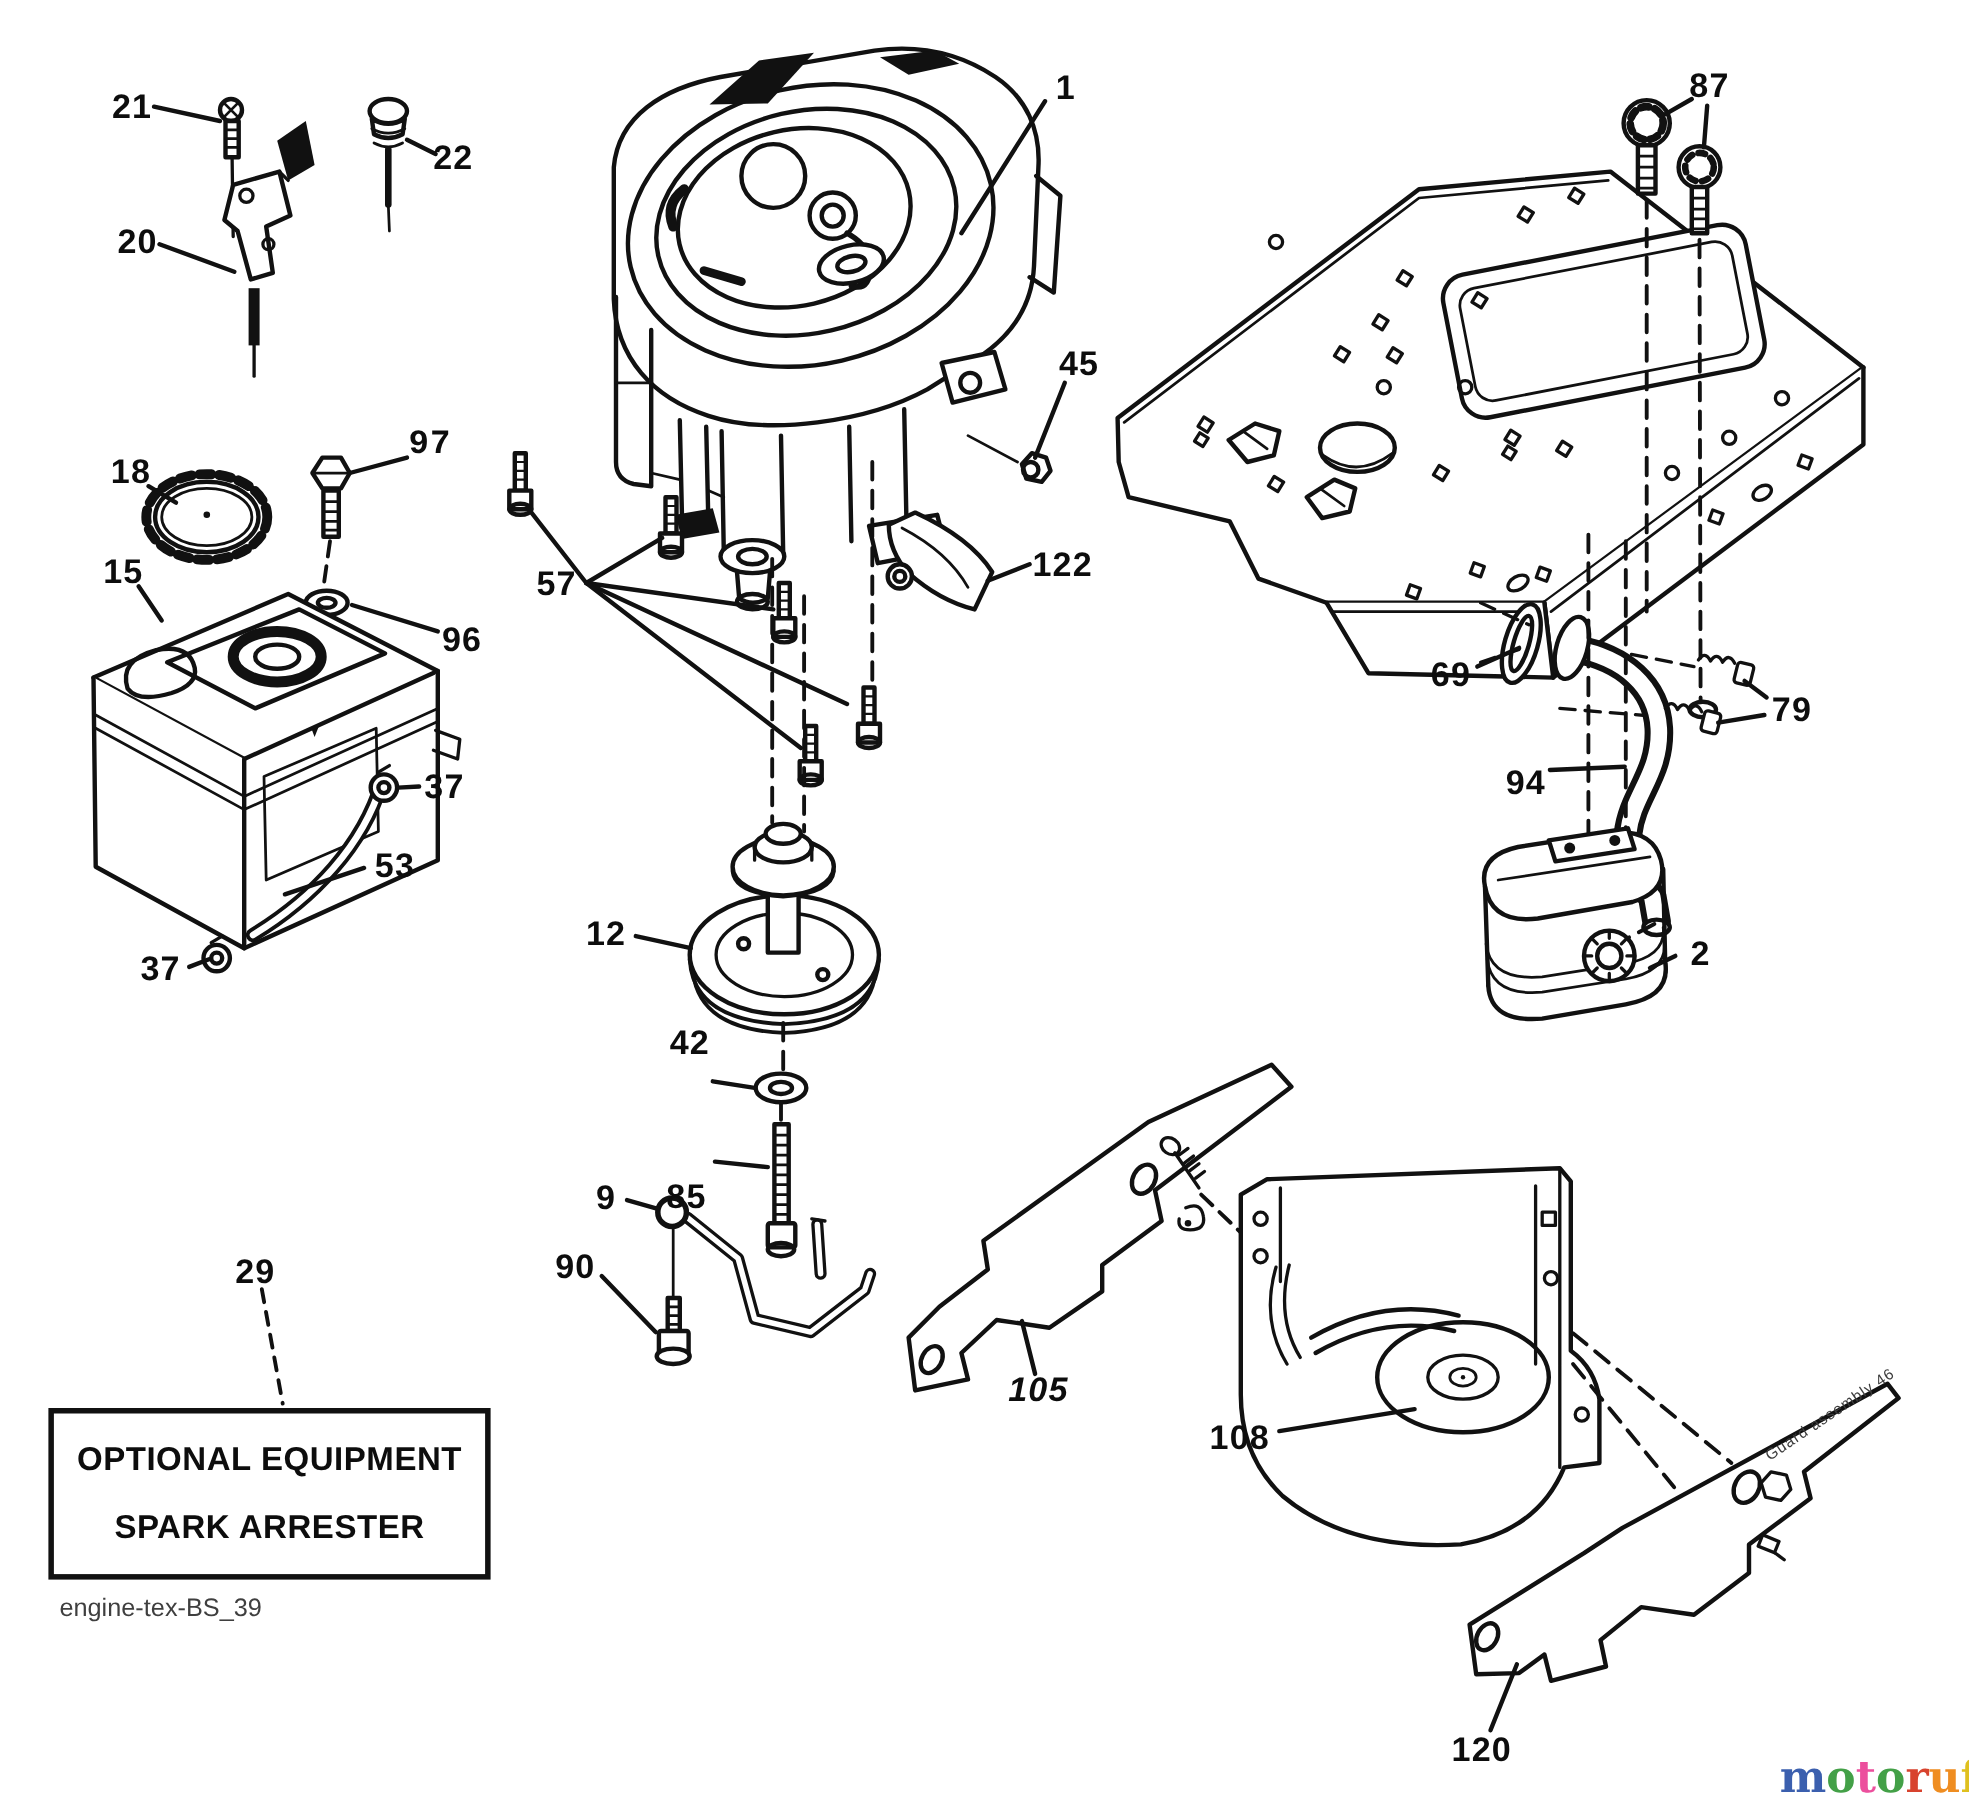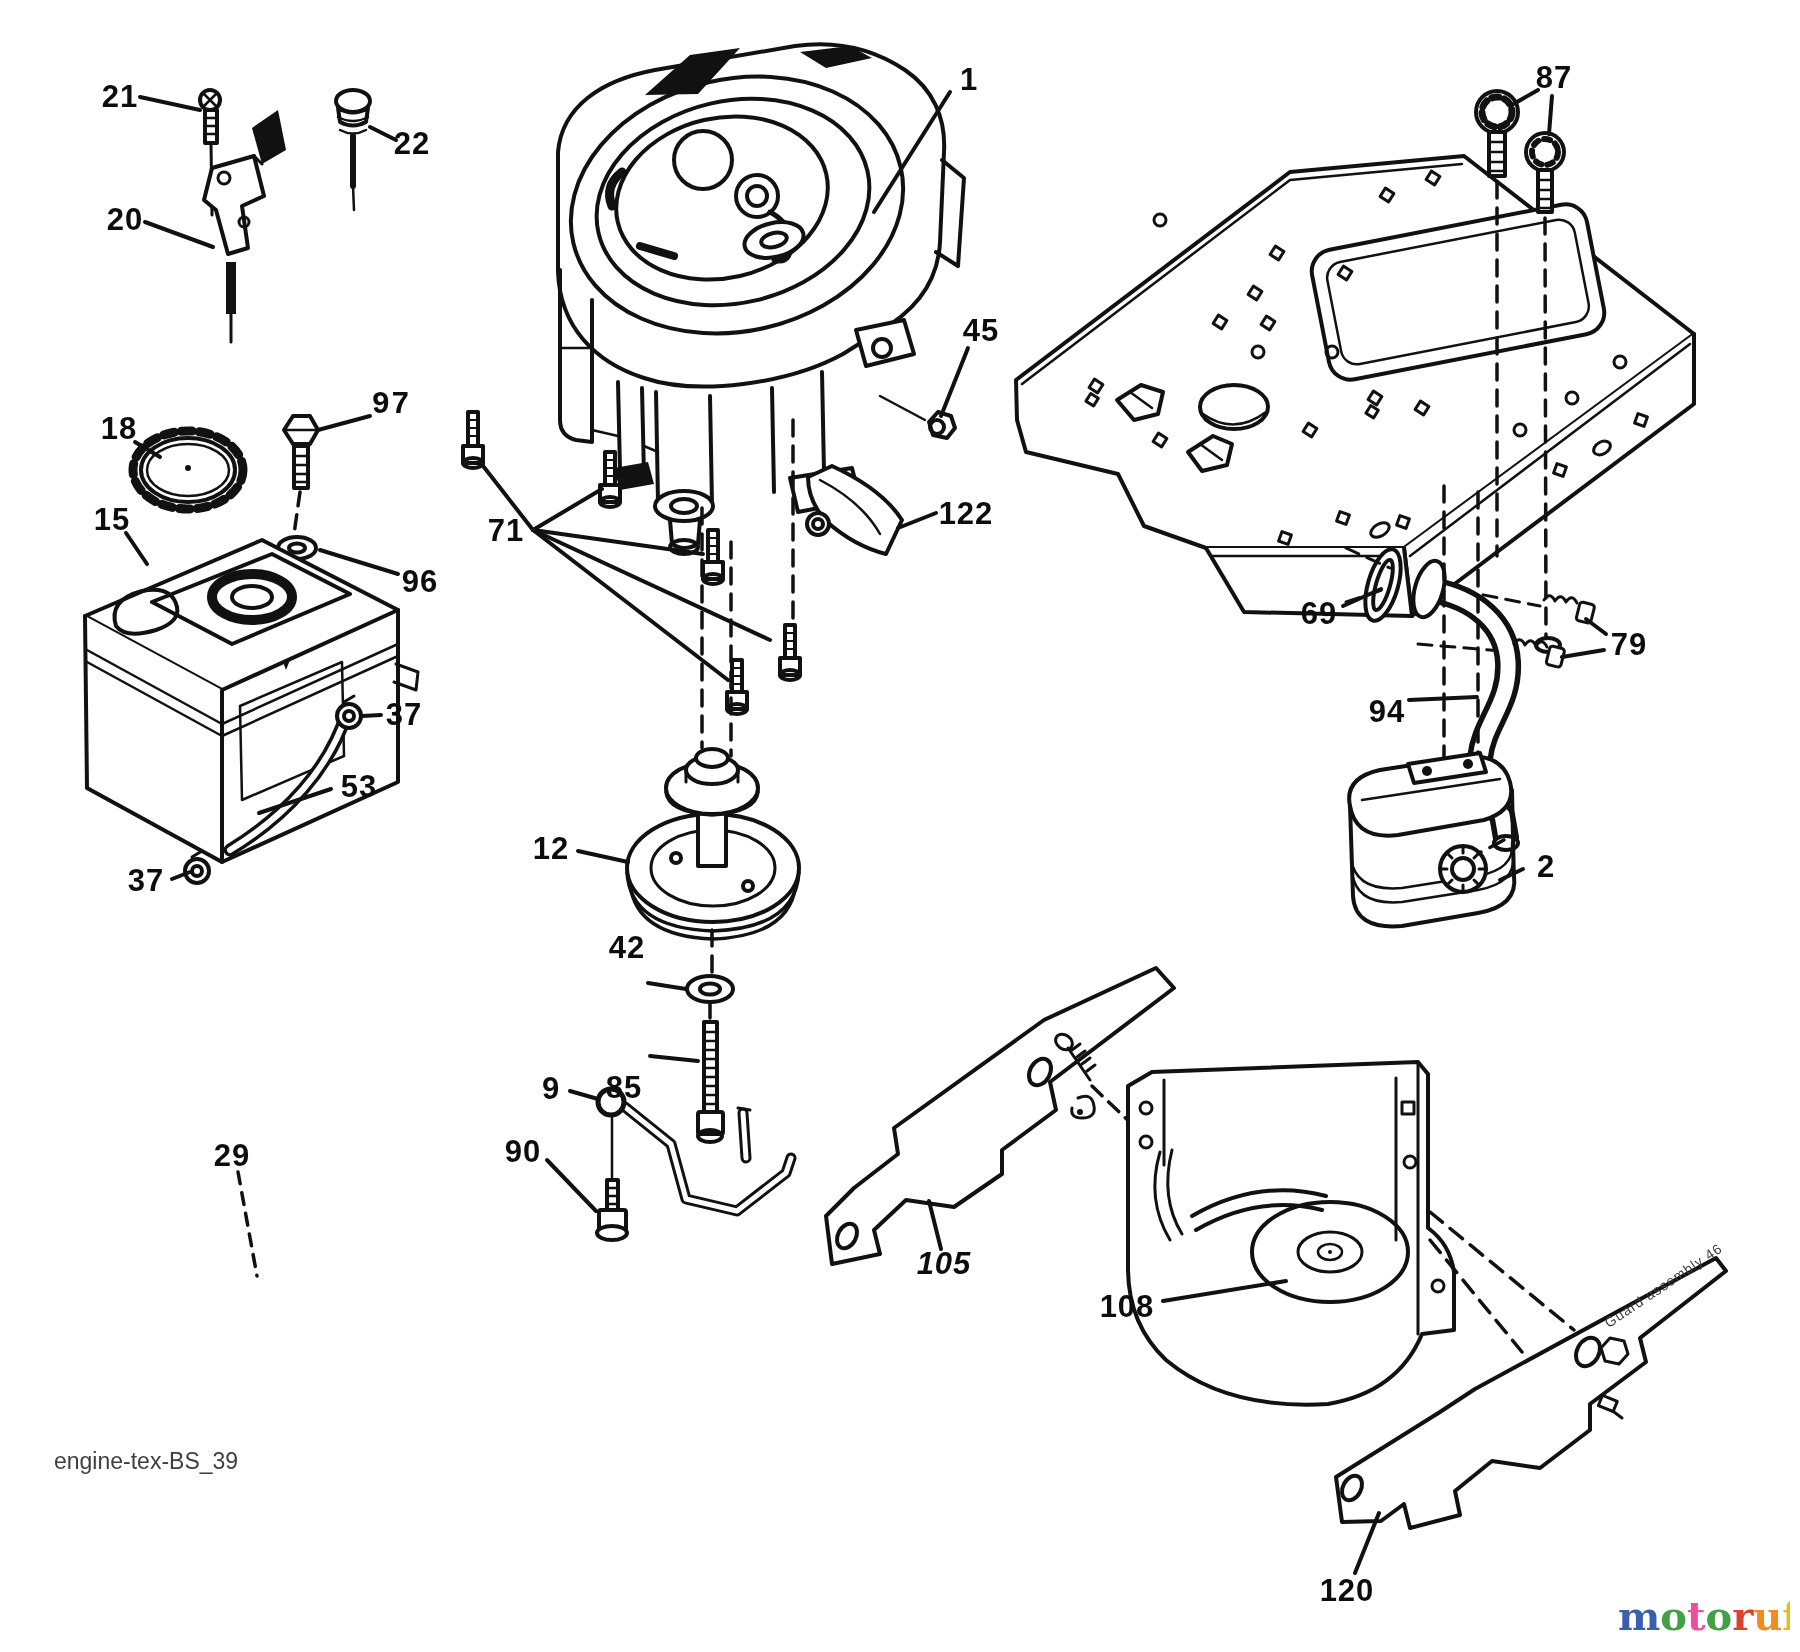--- a/index.html
+++ b/index.html
@@ -426,40 +426,44 @@
       <div class="part-label" style="left: 120px; top: 97px;">21</div>
       <div class="part-label" style="left: 125px; top: 220px;">20</div>
       <div class="part-label" style="left: 412px; top: 144px;">22</div>
       <div class="part-label" style="left: 969px; top: 80px;">1</div>
       <div class="part-label" style="left: 1554px; top: 78px;">87</div>
       <div class="part-label" style="left: 119px; top: 429px;">18</div>
       <div class="part-label" style="left: 391px; top: 404px; font-family: Liberation Mono, monospace;">97</div>
       <div class="part-label" style="left: 112px; top: 520px;">15</div>
       <div class="part-label" style="left: 420px; top: 582px;">96</div>
       <div class="part-label" style="left: 981px; top: 331px;">45</div>
-      <div class="part-label" style="left: 506px; top: 531px;">71</div>
+      <div class="part-label" style="left: 506px; top: 531px;">57</div>
       <div class="part-label" style="left: 966px; top: 514px;">122</div>
       <div class="part-label" style="left: 1319px; top: 614px;">69</div>
       <div class="part-label" style="left: 1629px; top: 645px;">79</div>
       <div class="part-label" style="left: 1387px; top: 712px;">94</div>
       <div class="part-label" style="left: 404px; top: 715px;">37</div>
       <div class="part-label" style="left: 359px; top: 787px;">53</div>
       <div class="part-label" style="left: 146px; top: 881px;">37</div>
       <div class="part-label" style="left: 551px; top: 849px;">12</div>
       <div class="part-label" style="left: 1546px; top: 867px;">2</div>
       <div class="part-label" style="left: 627px; top: 948px;">42</div>
       <div class="part-label" style="left: 624px; top: 1052px; margin-top: 36px;">85</div>
       <div class="part-label" style="left: 551px; top: 1089px;">9</div>
       <div class="part-label" style="left: 523px; top: 1152px;">90</div>
       <div class="part-label" style="left: 232px; top: 1156px;">29</div>
       <div class="part-label" style="left: 944px; top: 1264px; font-style: italic;">105</div>
       <div class="part-label" style="left: 1127px; top: 1307px;">108</div>
       <div class="part-label" style="left: 1347px; top: 1591px;">120</div>
     </div>
 
+<div class="opt-box">
+  <div>OPTIONAL EQUIPMENT</div>
+  <div>SPARK ARRESTER</div>
+</div>
 
 <div class="footer-code">engine-tex-BS_39</div>
 
 <div class="guard-note">Guard assembly 46</div>
 
 <div class="watermark">
   <span id="watermark-letters"><span style="color: rgb(59, 95, 174);">m</span><span style="color: rgb(67, 160, 71);">o</span><span style="color: rgb(236, 79, 157);">t</span><span style="color: rgb(67, 160, 71);">o</span><span style="color: rgb(216, 67, 46);">r</span><span style="color: rgb(239, 141, 33);">u</span><span style="color: rgb(223, 192, 31);">f</span></span>
 
 </div>
 

